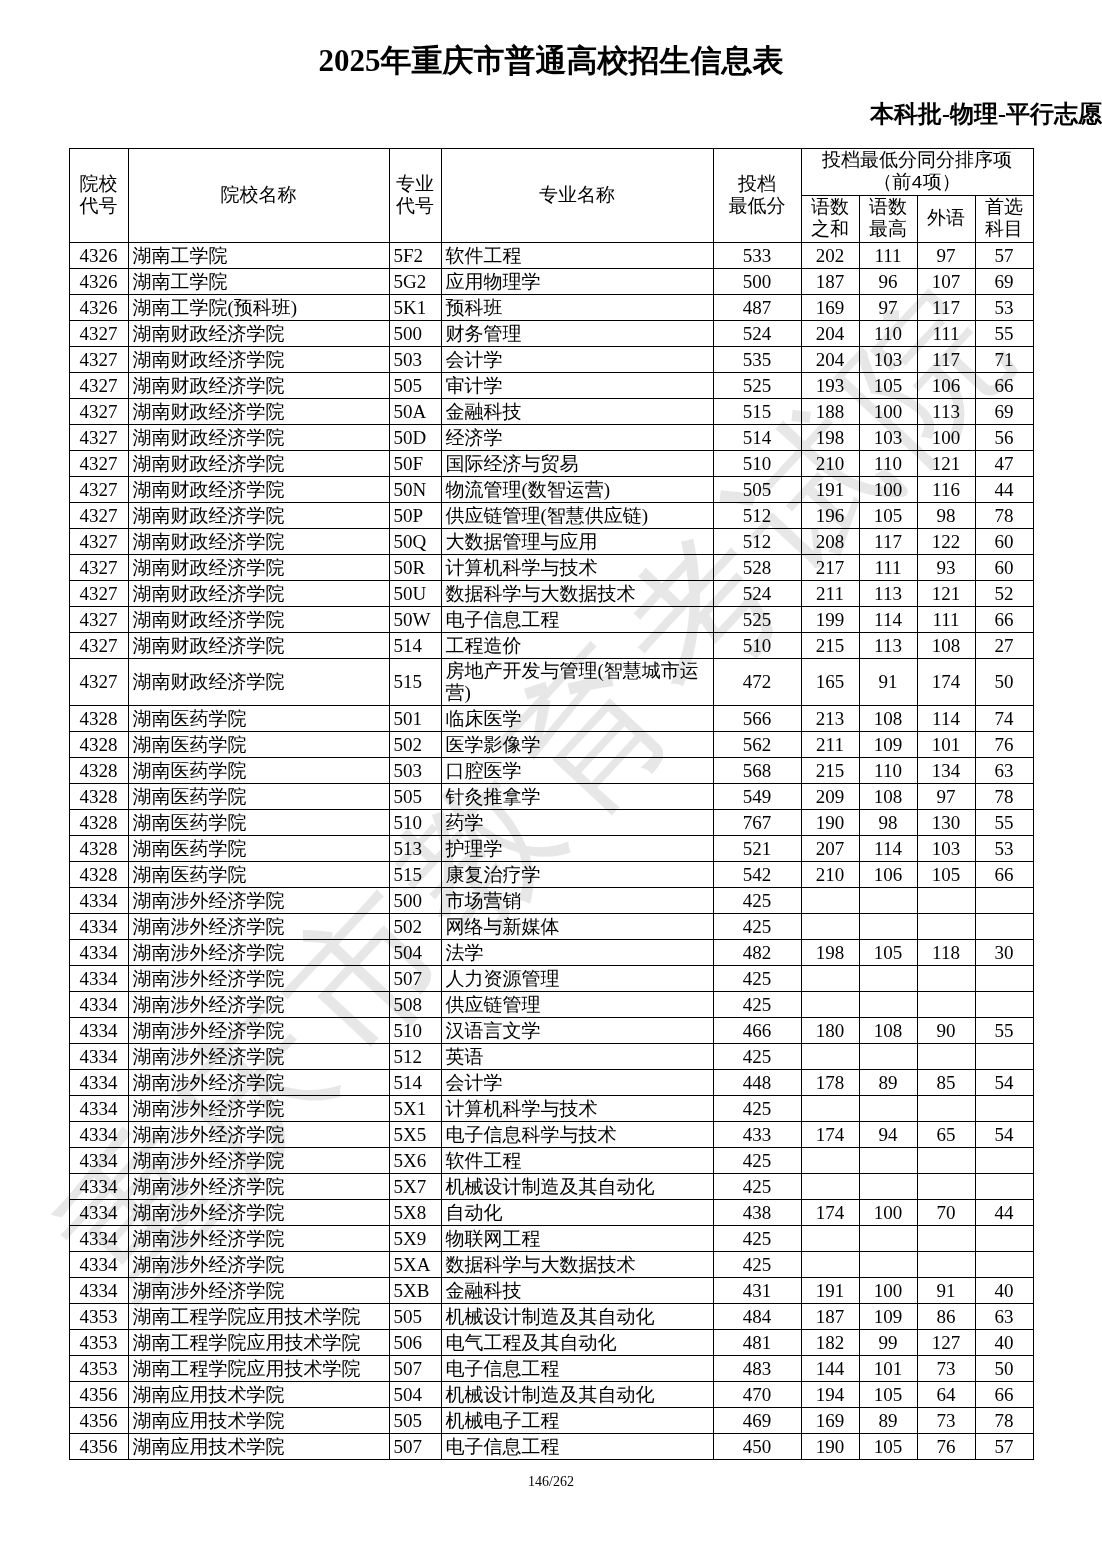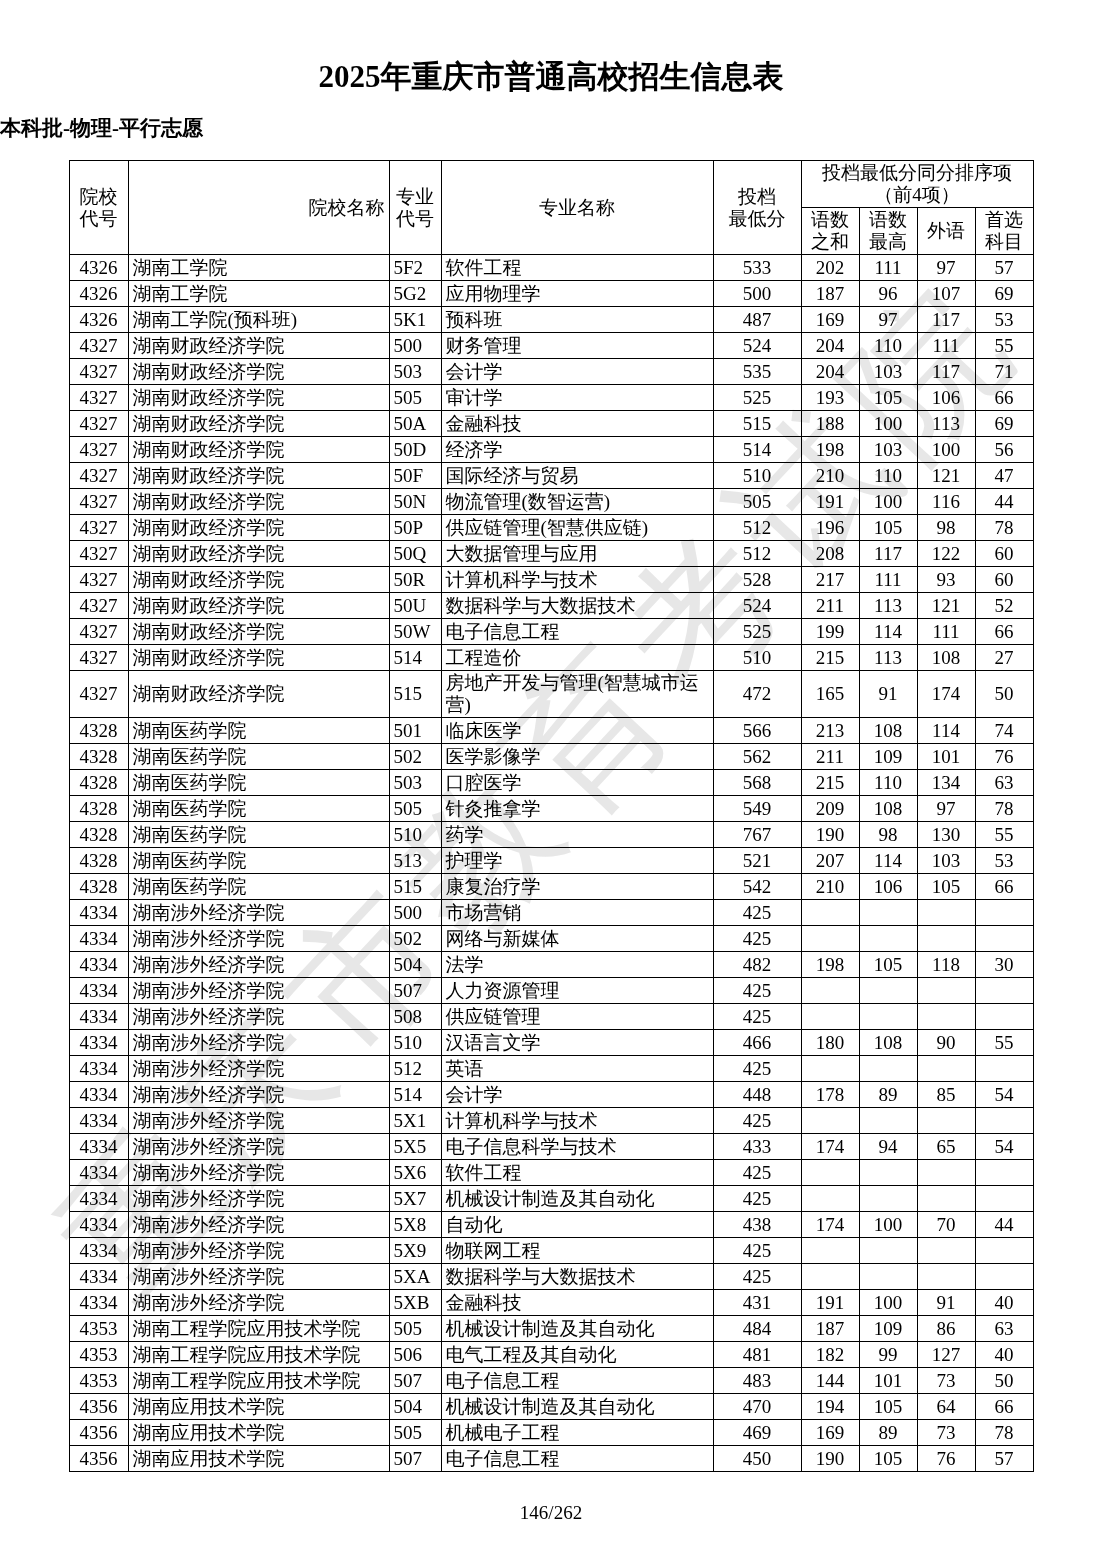--- a/index.html
+++ b/index.html
@@ -22,31 +22,31 @@
     font-size: 150px;
     letter-spacing: 14px;
     color: rgba(120, 120, 120, 0.18);
     white-space: nowrap;
     z-index: 0;
     pointer-events: none;
     font-weight: 400;
   }
   .title {
     margin: 0;
-    padding-top: 56px;
+    padding-top: 40px;
     text-align: center;
     font-size: 31px;
     font-weight: 700;
     position: relative;
     z-index: 1;
   }
   .subtitle {
     margin: 16px 0 0 0;
-    text-align: left;
-    font-size: 21px;
+    text-align: right;
+    font-size: 24px;
     font-weight: 700;
     position: relative;
     z-index: 1;
   }
   table.admissions-table {
     position: relative;
     z-index: 1;
     margin: 18px auto 0 auto;
     width: 964px;
     border-collapse: collapse;
@@ -58,31 +58,32 @@
     font-size: 19px;
     line-height: 22px;
     padding: 1px 4px;
     vertical-align: middle;
     overflow: hidden;
   }
   .admissions-table thead th {
     font-weight: 400;
     text-align: center;
     white-space: pre-line;
-  }
-  .admissions-table thead th.al-left { text-align: right; margin-left: 32px; }
+    font-family: Liberation Mono, monospace;
+  }
+  .admissions-table thead th.al-left { text-align: center; margin-left: 32px; }
   .admissions-table tbody td { height: 26px; }
   .al-left { text-align: left; }
   .al-center { text-align: center; }
   .footer {
     position: relative;
     z-index: 1;
     text-align: center;
-    font-size: 19px;
-    margin-top: 30px;
+    font-size: 14px;
+    margin-top: 14px;
   }
 </style>
 </head>
 <body>
 
 <div class="page">
   <div class="watermark">重庆市教育考试院</div>
 
   <h1 class="title">2025年重庆市普通高校招生信息表</h1>
   <h2 class="subtitle">本科批-物理-平行志愿</h2>

